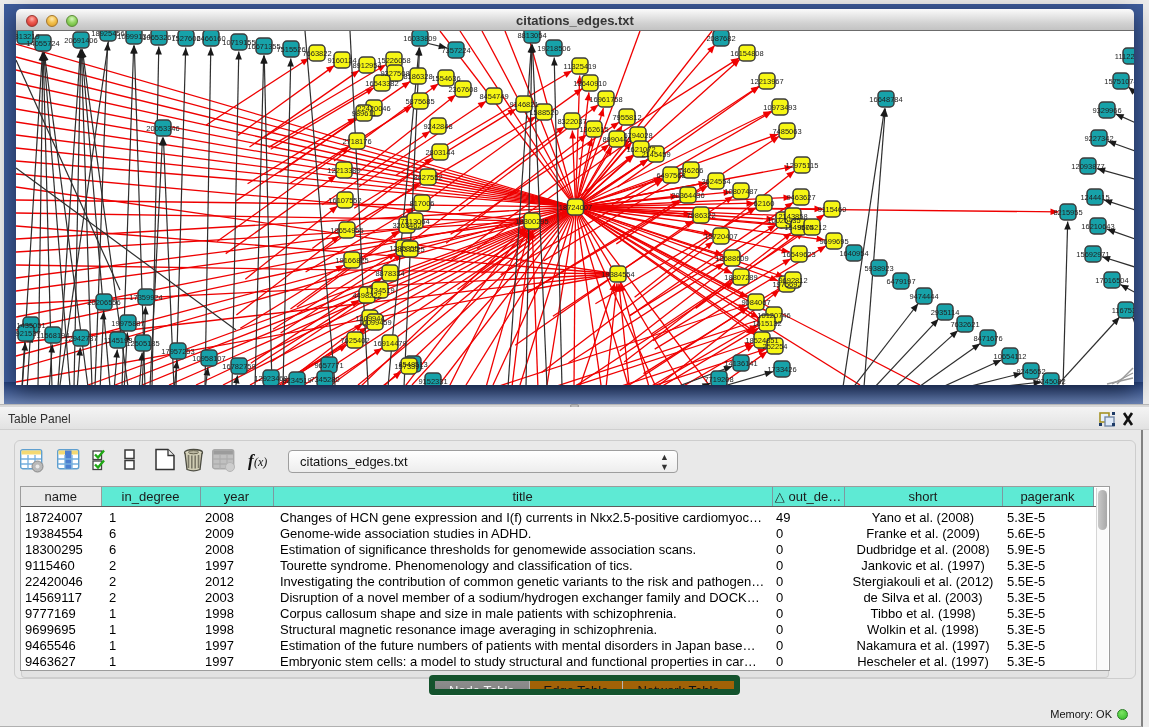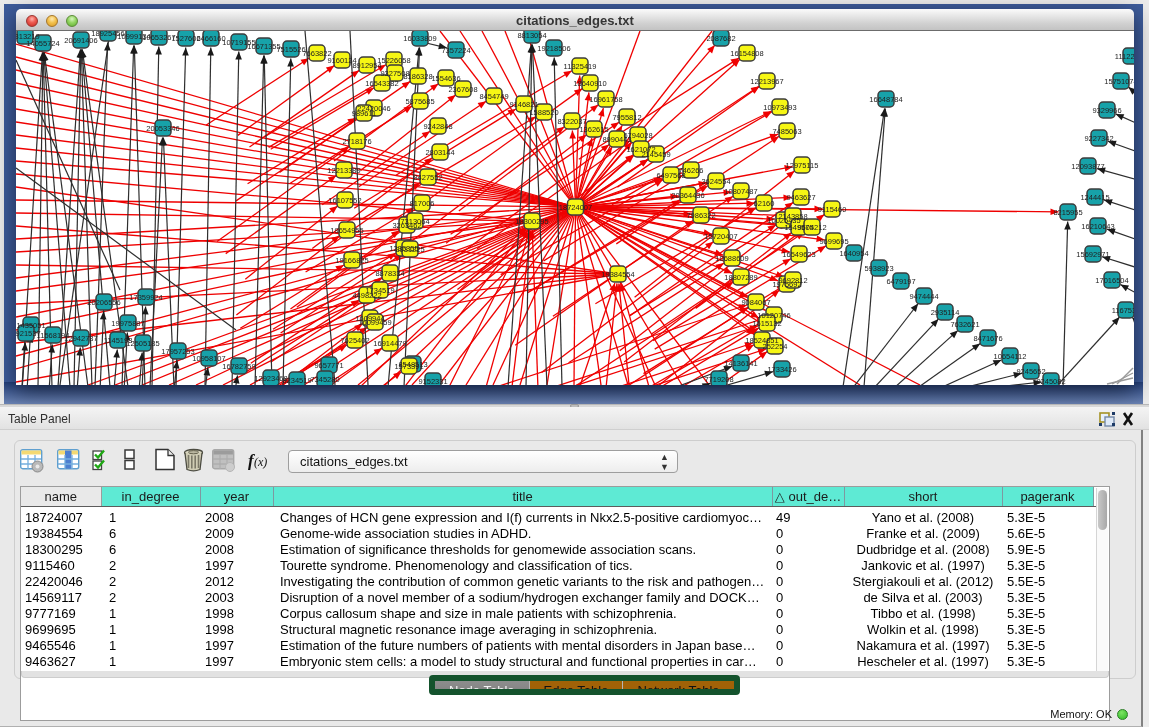--- a/index.html
+++ b/index.html
@@ -42,21 +42,21 @@
   border:1px solid #cdcdcd; border-radius:6px; }
 
 
 #toolbar { position:absolute; left:20px; top:448px; height:26px; }
 #combo { position:absolute; left:288px; top:450px; width:390px; height:23px;
   background:linear-gradient(#ffffff,#ededed); border:1px solid #9e9e9e; border-radius:4px;
   font-size:13px; color:#111; line-height:21px; padding-left:11px; }
 #combo .arr { position:absolute; right:8px; top:1px; font-size:9px; color:#333; line-height:10px; }
 
 
-#tablewrap { position:absolute; left:20px; top:486px; width:1090px; height:235px;
+#tablewrap { position:absolute; left:20px; top:486px; width:1090px; height:185px;
   background:#fff; border:1px solid #9c9c9c; overflow:hidden; }
 table { border-collapse:collapse; table-layout:fixed; width:1072px; font-size:13px; }
 th { height:19px; font-weight:normal; font-size:13px; color:#1c1c1c;
   background:#5eead4; border-right:1px solid #7e98a0; border-bottom:1px solid #5c5c5c;
   overflow:hidden; white-space:nowrap; }
 th.c0 { background:#e9e9e9; border-right:1px solid #9c9c9c; }
 th.c7 { background:#fff; border-right:none; border-bottom:1px solid #5c5c5c; }
 td { height:16.1px; color:#000; overflow:hidden; white-space:nowrap; padding:0; }
 td.c0 { padding-left:4px; }
 td.c1 { padding-left:8px; }

